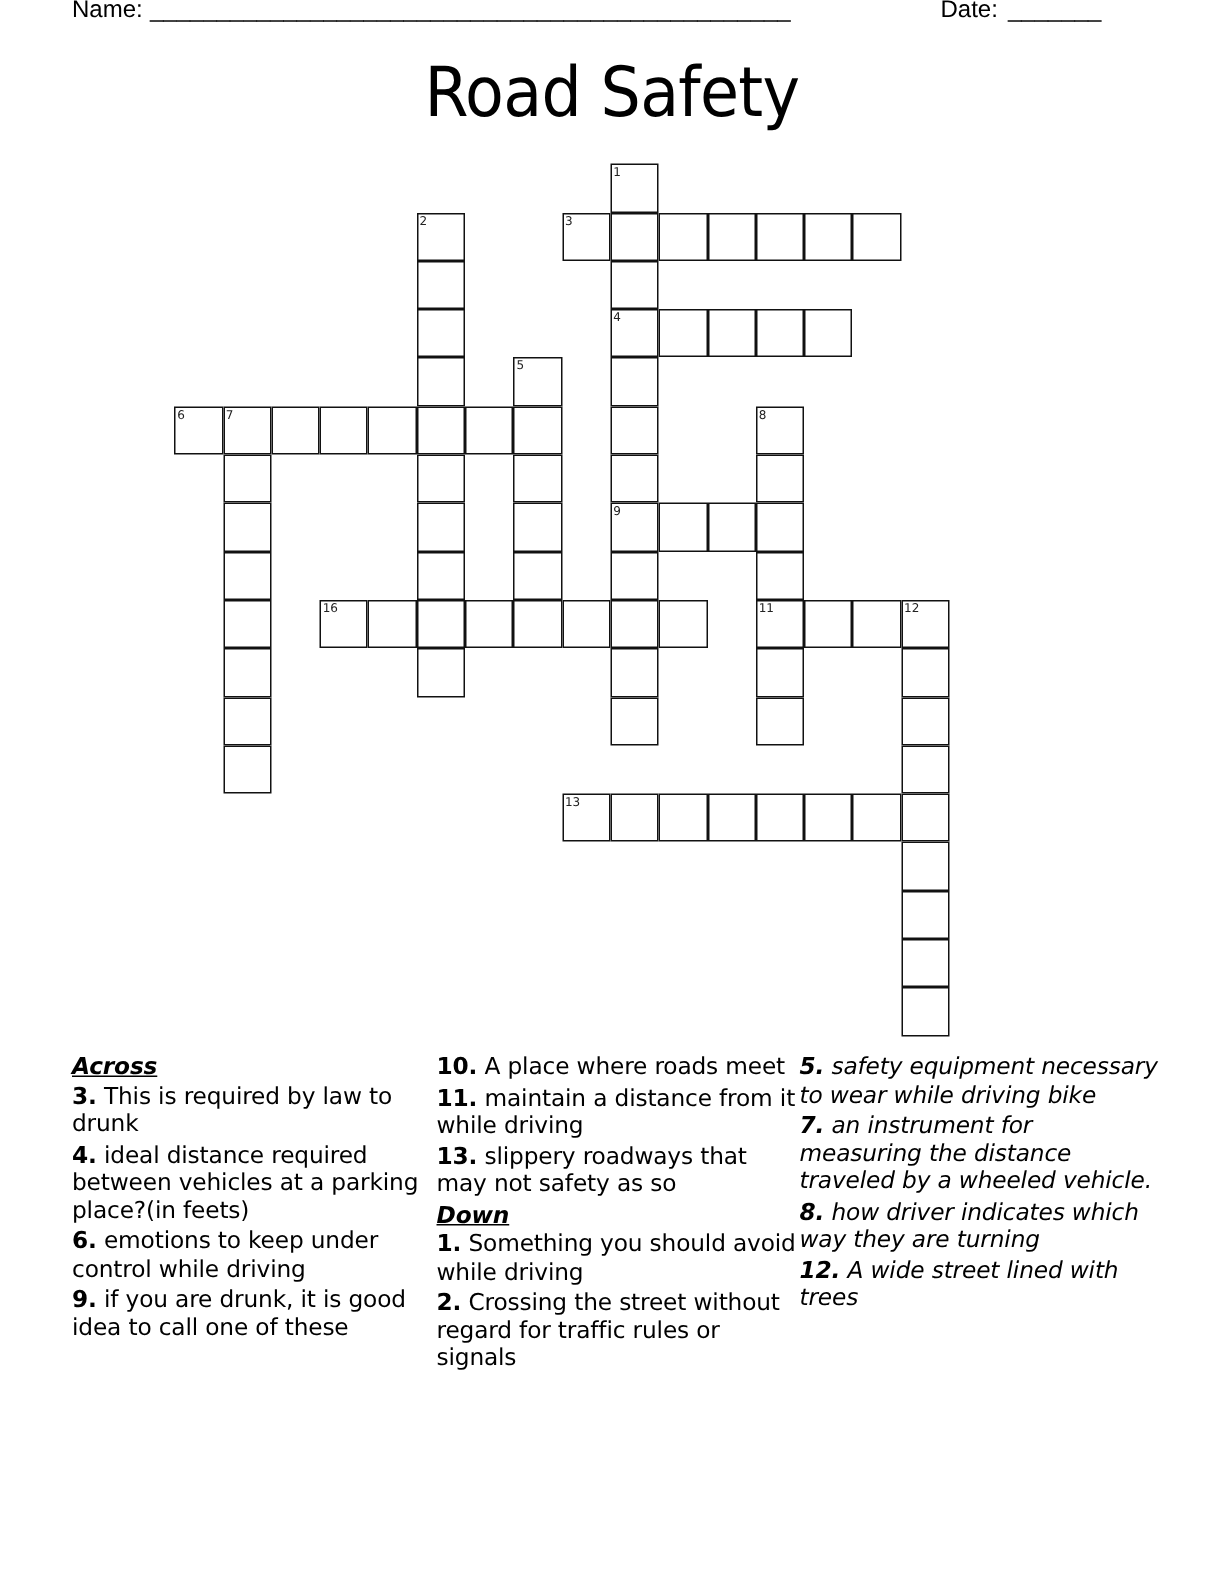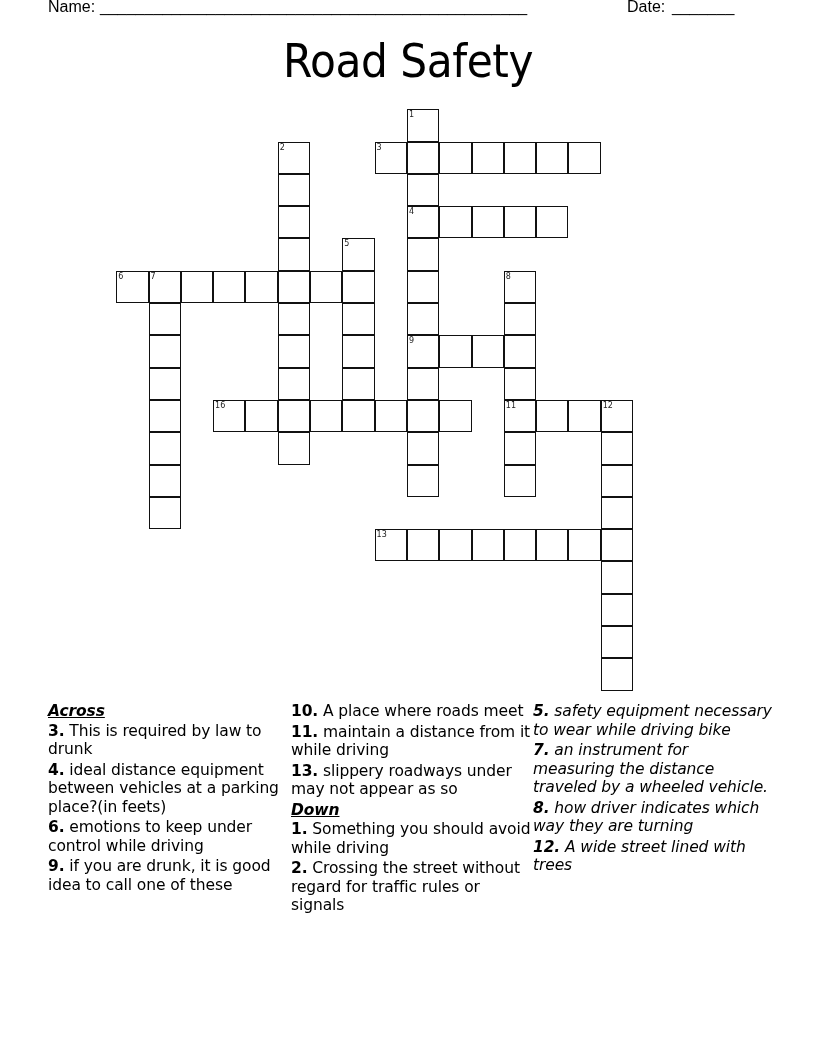--- a/index.html
+++ b/index.html
@@ -147,31 +147,31 @@
     <div class="cell" style="left: 472.3px; top: 529.9px;"></div>
     <div class="cell" style="left: 504.6px; top: 529.9px;"></div>
     <div class="cell" style="left: 536.9px; top: 529.9px;"></div>
     <div class="cell" style="left: 569.2px; top: 529.9px;"></div>
   </div>
 
 <div class="clues col1">
   <div class="section-head">Across</div>
   <div>
       <div class="clue"><span class="cnum">3.</span><span> This is required by law to drunk</span></div>
-      <div class="clue"><span class="cnum">4.</span><span> ideal distance equipment between vehicles at a parking place?(in feets)</span></div>
+      <div class="clue"><span class="cnum">4.</span><span> ideal distance required between vehicles at a parking place?(in feets)</span></div>
       <div class="clue"><span class="cnum">6.</span><span> emotions to keep under control while driving</span></div>
       <div class="clue"><span class="cnum">9.</span><span> if you are drunk, it is good idea to call one of these</span></div>
     </div>
 </div>
 
 <div class="clues col2">
   <div>
       <div class="clue"><span class="cnum">10.</span><span> A place where roads meet</span></div>
       <div class="clue"><span class="cnum">11.</span><span> maintain a distance from it while driving</span></div>
-      <div class="clue"><span class="cnum">13.</span><span> slippery roadways under may not appear as so</span></div>
+      <div class="clue"><span class="cnum">13.</span><span> slippery roadways that may not safety as so</span></div>
     </div>
   <div class="section-head">Down</div>
   <div>
       <div class="clue"><span class="cnum">1.</span><span> Something you should avoid while driving</span></div>
       <div class="clue"><span class="cnum">2.</span><span> Crossing the street without regard for traffic rules or signals</span></div>
     </div>
 </div>
 
 <div class="clues col3">
   <div>

